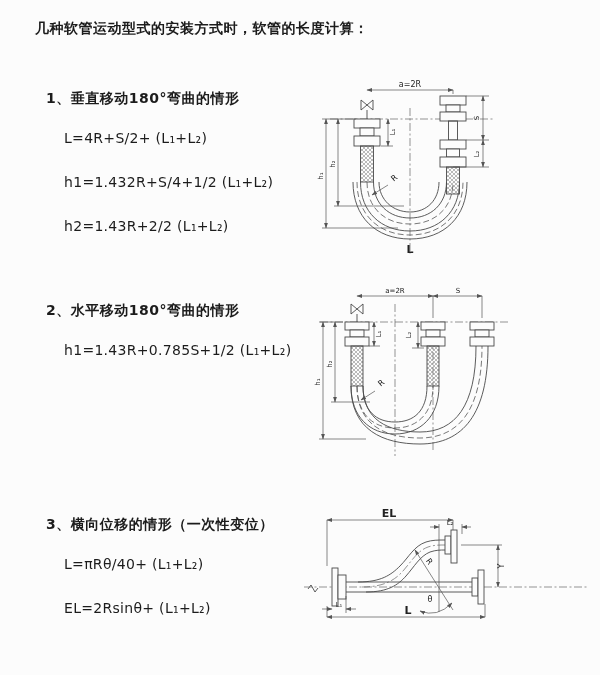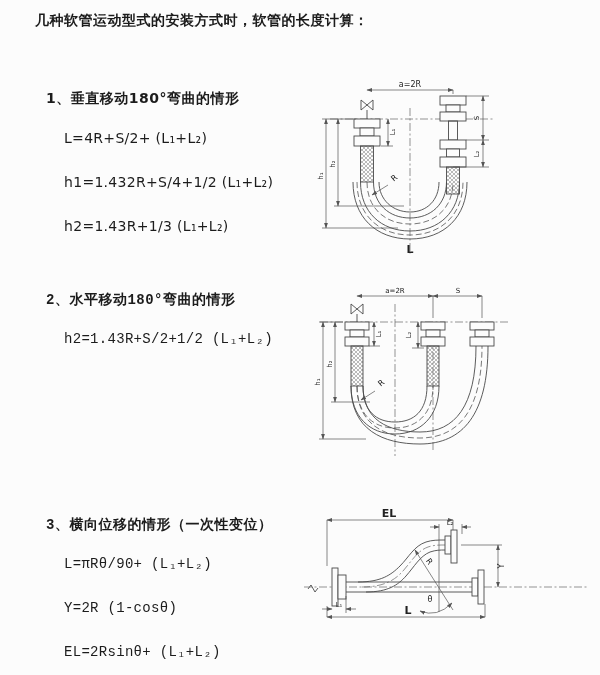--- a/index.html
+++ b/index.html
@@ -2,27 +2,27 @@
 <html><head>
 <meta charset="utf-8">
 <style>
   html,body{margin:0;padding:0;}
   body{
     width:600px;height:675px;position:relative;overflow:hidden;
     background:#fcfcfc;color:#1c1c1c;
     font-family:"DejaVu Sans","Liberation Sans",sans-serif;
   }
   .page-title{
-    position:absolute;left:35px;top:12px;
+    position:absolute;left:35px;top:20px;
     font-size:14px;font-weight:bold;letter-spacing:.5px;
   }
   .section{position:absolute;left:46px;}
   .sec1{top:90px;}
-  .sec2{top:291px;font-family:Liberation Mono, monospace;}
-  .sec3{top:516px;font-family:Liberation Mono, monospace;}
+  .sec2{top:302px;}
+  .sec3{top:516px;}
   .sec-heading{font-size:14px;font-weight:bold;margin:0 0 11px 0;letter-spacing:.5px;}
   .formula{
     font-size:14px;margin:16px 0 0 18px;height:28px;line-height:28px;
     letter-spacing:.3px;white-space:nowrap;
   }
   .diagram{position:absolute;}
   .d1{left:308px;top:76px;}
   .d2{left:308px;top:284px;}
   .d3{left:296px;top:500px;}
   svg{display:block;}
@@ -39,32 +39,31 @@
 </style>
 </head>
 <body>
 
 <div class="page-title">几种软管运动型式的安装方式时，软管的长度计算：</div>
 
 <div class="section sec1">
   <p class="sec-heading">1、垂直移动180°弯曲的情形</p>
   <p class="formula">L=4R+S/2+ (L₁+L₂)</p>
   <p class="formula">h1=1.432R+S/4+1/2 (L₁+L₂)</p>
-  <p class="formula">h2=1.43R+1/3 (L₁+L₂)</p>
+  <p class="formula">h2=1.43R+2/2 (L₁+L₂)</p>
 </div>
 
 <div class="section sec2">
   <p class="sec-heading">2、水平移动180°弯曲的情形</p>
-  <p class="formula">h2=1.43R+S/2+1/2 (L₁+L₂)</p>
+  <p class="formula">h1=1.43R+0.785S+1/2 (L₁+L₂)</p>
 </div>
 
 <div class="section sec3">
   <p class="sec-heading">3、横向位移的情形（一次性变位）</p>
-  <p class="formula">L=πRθ/90+ (L₁+L₂)</p>
-  <p class="formula">Y=2R (1-cosθ)</p>
+  <p class="formula">L=πRθ/40+ (L₁+L₂)</p>
   <p class="formula">EL=2Rsinθ+ (L₁+L₂)</p>
 </div>
 
 <svg class="diagram d1" width="290" height="185" viewBox="0 0 290 185">
   <defs>
     <marker id="ah" viewBox="0 0 10 10" refX="9" refY="5" markerWidth="8" markerHeight="8" orient="auto-start-reverse">
       <path d="M0,1.6 L10,5 L0,8.4 z" fill="#555"></path>
     </marker>
     <pattern id="hx" width="4" height="4" patternUnits="userSpaceOnUse">
       <path d="M0,4 L4,0 M0,0 L4,4" stroke="#777" stroke-width="0.5"></path>

